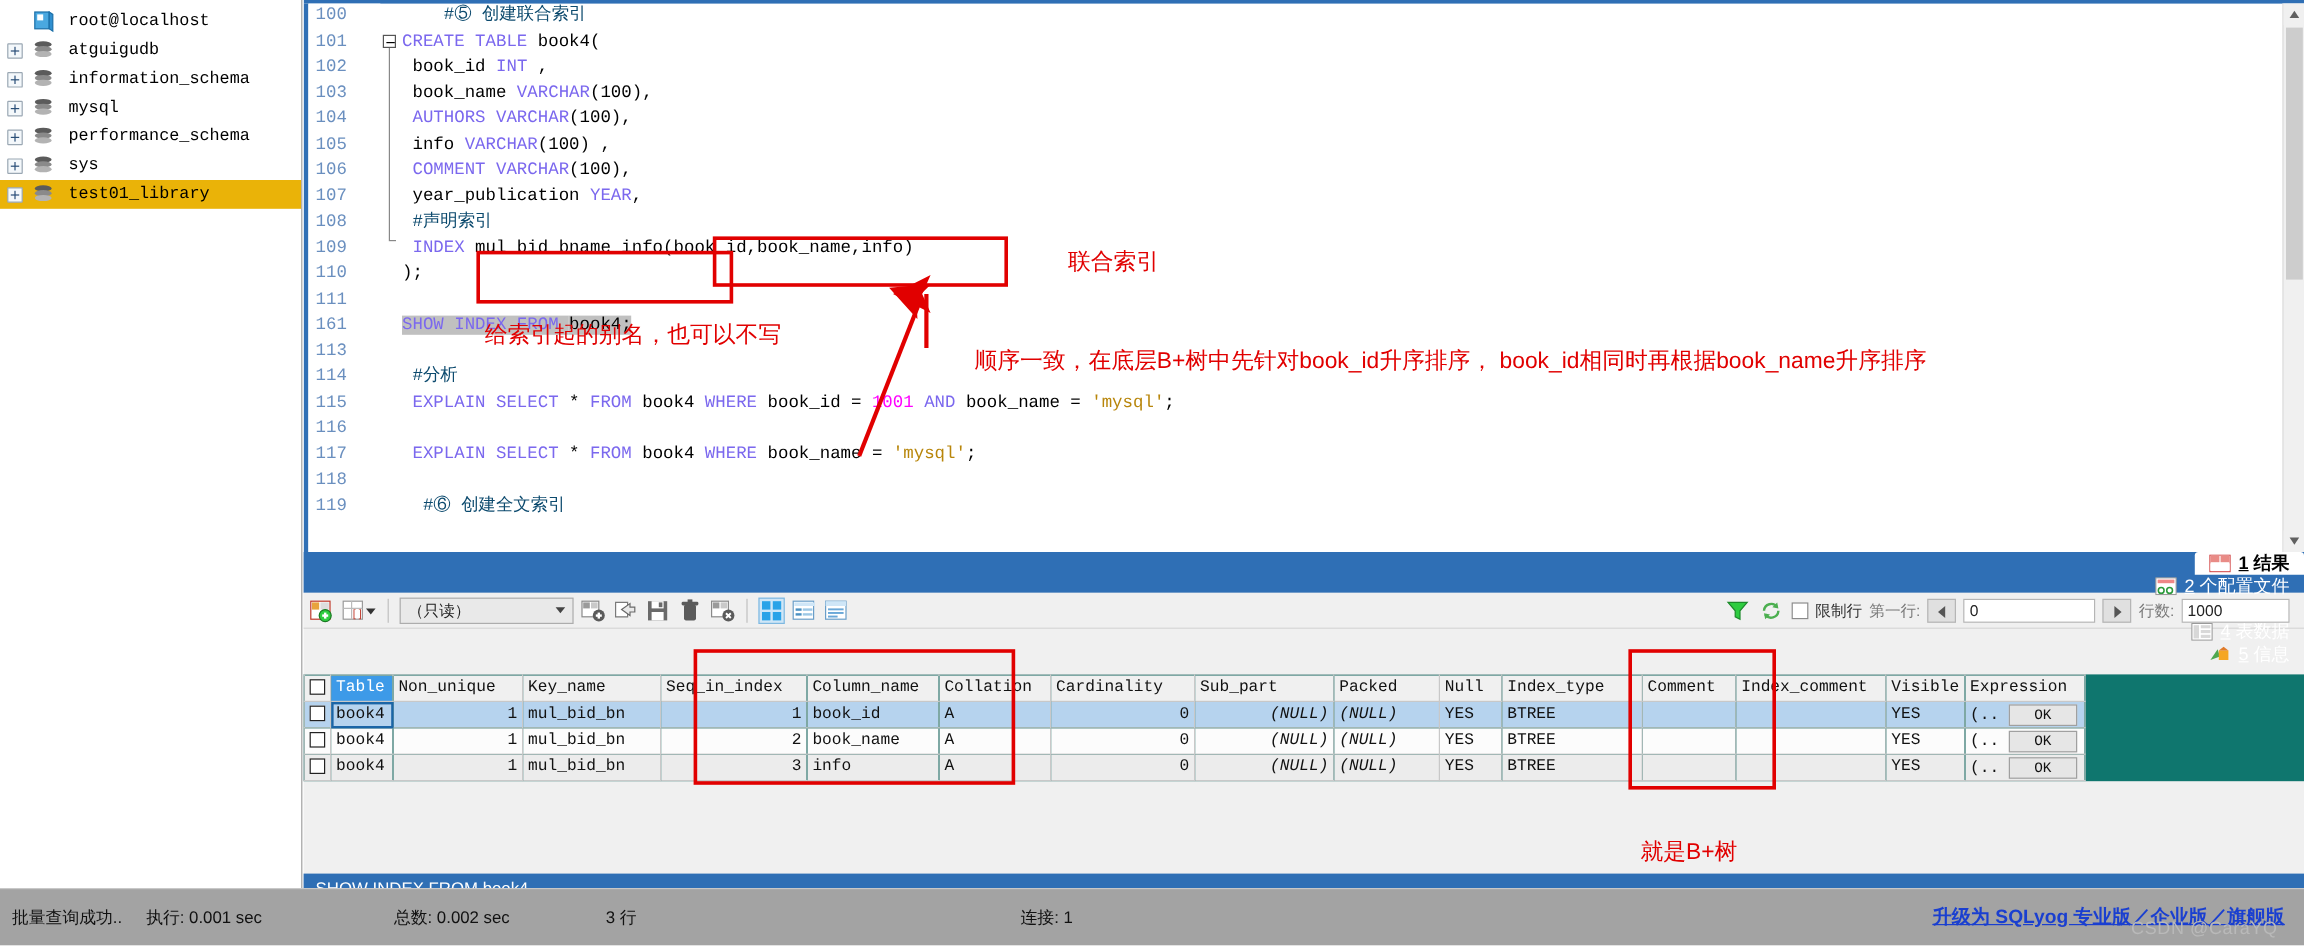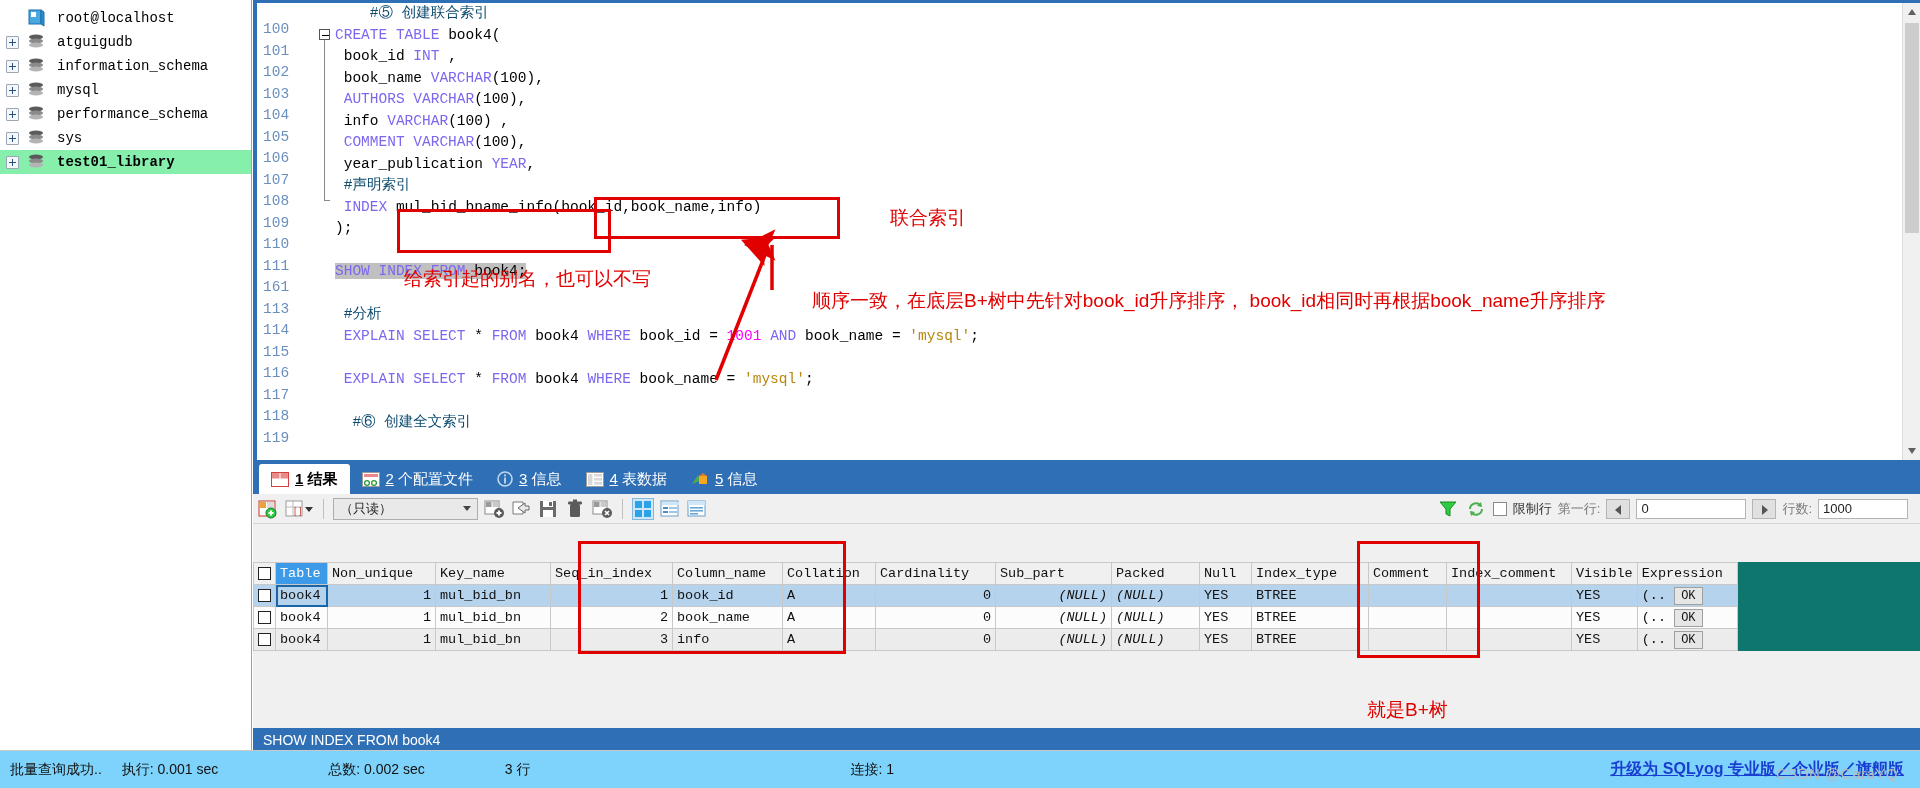--- a/index.html
+++ b/index.html
@@ -18,21 +18,21 @@
   #tree-panel {
     position:absolute; left:0; top:0; width:252px; height:752px;
     background:#ffffff; border-right:1px solid #a0a0a0;
     overflow:hidden;
   }
   .tree-row {
     display:flex; align-items:center; height:24px; padding-left:6px;
     font-family:"Liberation Mono", monospace; font-size:14px; color:#000;
     white-space:nowrap;
   }
-  .tree-row.sel { background:#86efac; font-weight:bold; }
+  .tree-row.sel { background:#eab308; font-weight:normal; }
   .expander {
     width:13px; height:13px; border:1px solid #9aa7b3; background:#f4f8fb;
     margin-right:8px; position:relative; flex:none; border-radius:1px;
   }
   .expander:before, .expander:after {
     content:""; position:absolute; background:#2a4f78;
   }
   .expander:before { left:2px; top:5px; width:7px; height:1px; }
   .expander:after  { left:5px; top:2px; width:1px; height:7px; }
   .expander.hidden { visibility:hidden; }
@@ -43,21 +43,21 @@
   #editor-panel {
     position:absolute; left:253px; top:0; right:0; height:460px;
     background:#ffffff; overflow:hidden;
   }
   #editor-top-border { position:absolute; left:0; top:0; right:0; height:3px; background:#2f6fb5; }
   #editor-left-rail { position:absolute; left:0; top:3px; width:4px; bottom:0; background:#2f6fb5; }
   #gutter {
     position:absolute; left:4px; top:3px; width:60px; bottom:0;
     background:#ffffff; color:#6a8fbf;
     font-family:"Liberation Mono", monospace; font-size:14.5px;
-    text-align:left; padding-left:6px;margin-top:16px;
+    text-align:left; padding-left:6px;
   }
   #fold-col { position:absolute; left:64px; top:3px; width:18px; bottom:0; }
   #code {
     position:absolute; left:82px; top:3px; right:18px; bottom:0;
     font-family:"Liberation Mono", monospace; font-size:14.5px;
     color:#000; white-space:pre;
   }
   .ln { height:21.5px; line-height:21.5px; }
   .kw  { color:#7b68ee; }
   .cmt { color:#0c4a6e; }
@@ -76,21 +76,21 @@
   
   #ed-scroll { position:absolute; right:0; top:3px; width:18px; bottom:0; background:#f0f0f0; border-left:1px solid #dcdcdc; }
   .sb-arrow { width:18px; height:18px; background:#f0f0f0; position:relative; }
   .sb-arrow .tri { position:absolute; left:5px; top:6px; width:0;height:0; }
   .sb-thumb { position:absolute; left:2px; width:14px; background:#cdcdcd; }
 
   
   #result-panel { position:absolute; left:253px; top:460px; right:0; height:292px; background:#f0f0f0; }
   #tabbar {
     height:34px; background:#2f6fb5; display:flex; align-items:flex-end;
-    padding-left:6px; color:#fff;
+    padding-left:6px; color:#fff;flex-direction:column;
   }
   .rtab {
     display:flex; align-items:center; height:30px; padding:0 12px;
     font-size:15px; color:#ffffff; white-space:nowrap; gap:6px;
   }
   .rtab.active { background:#ffffff; color:#000; font-weight:bold; border-radius:3px 3px 0 0; }
   .rtab u { text-decoration:underline; }
 
   #grid-toolbar {
     height:30px; background:#f0f0f0; display:flex; align-items:center;
@@ -118,30 +118,30 @@
   }
   table.rs th { background:#f0f0f0; text-align:left; }
   table.rs th.hsel { background:#3d9ae8; color:#fff; }
   tr.row1 td { background:#b6d3ee; }
   tr.row2 td { background:#fcfcfc; }
   tr.row3 td { background:#ececec; }
   td.num-r { text-align:right; }
   td.ital { font-style:italic; text-align:right; }
   td.cbcell, th.cbcell { text-align:center; padding:0; }
   .cellcb { width:13px;height:13px;border:1.5px solid #222;background:#fff;display:inline-block;vertical-align:middle; }
-  .okbtn { display:inline-block;border:1px solid #a0a0a0;background:#e6e6e6;font-size:12px;padding:0 6px;line-height:16px; }
+  .okbtn { display:inline-block;border:1px solid #a0a0a0;background:#e6e6e6;font-size:12px;padding:0 20px;line-height:16px; }
   td.sel-cell { outline:2px solid #1b65a6; outline-offset:-2px; }
 
   #sql-status {
     position:absolute; left:253px; bottom:36px; right:0; height:24px;
     background:#2f6fb5; color:#fff; font-size:14px; display:flex; align-items:center; padding-left:10px;
   }
   #statusbar {
-    position:absolute; left:0; bottom:0; width:1920px; height:38px;
-    background:#7dd3fc; border-top:1px solid #c8c8c8;
+    position:absolute; left:0; bottom:0; width:1920px; height:48px;
+    background:#a3a3a3; border-top:1px solid #c8c8c8;
     display:flex; align-items:center; font-size:14px; color:#111;
   }
   .sb-cell { padding:0 10px; white-space:nowrap; }
   #upgrade-link {
     margin-left:auto; padding-right:16px; color:#1a3fd0; text-decoration:underline;
     font-weight:bold; font-size:16px; white-space:nowrap;
   }
   #watermark {
     position:absolute; right:22px; bottom:6px; color:#b9b9b9; font-size:15px;
     letter-spacing:.5px; pointer-events:none;

